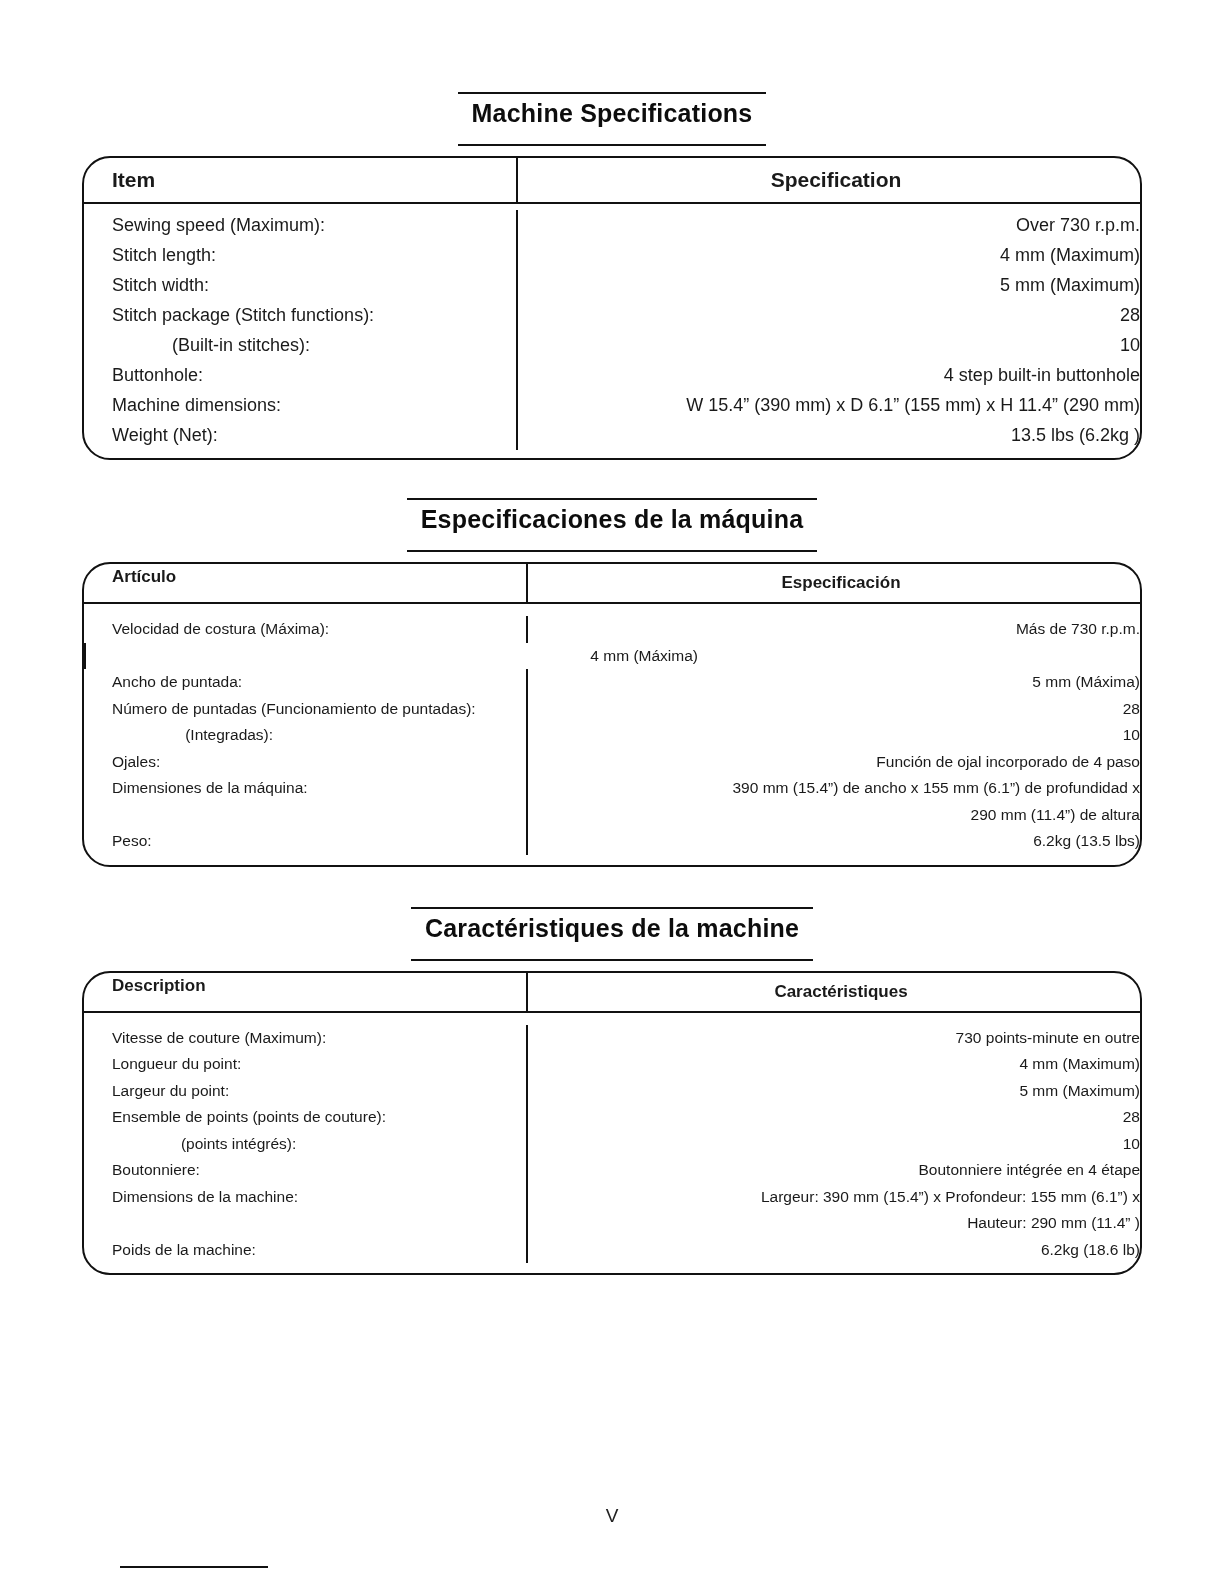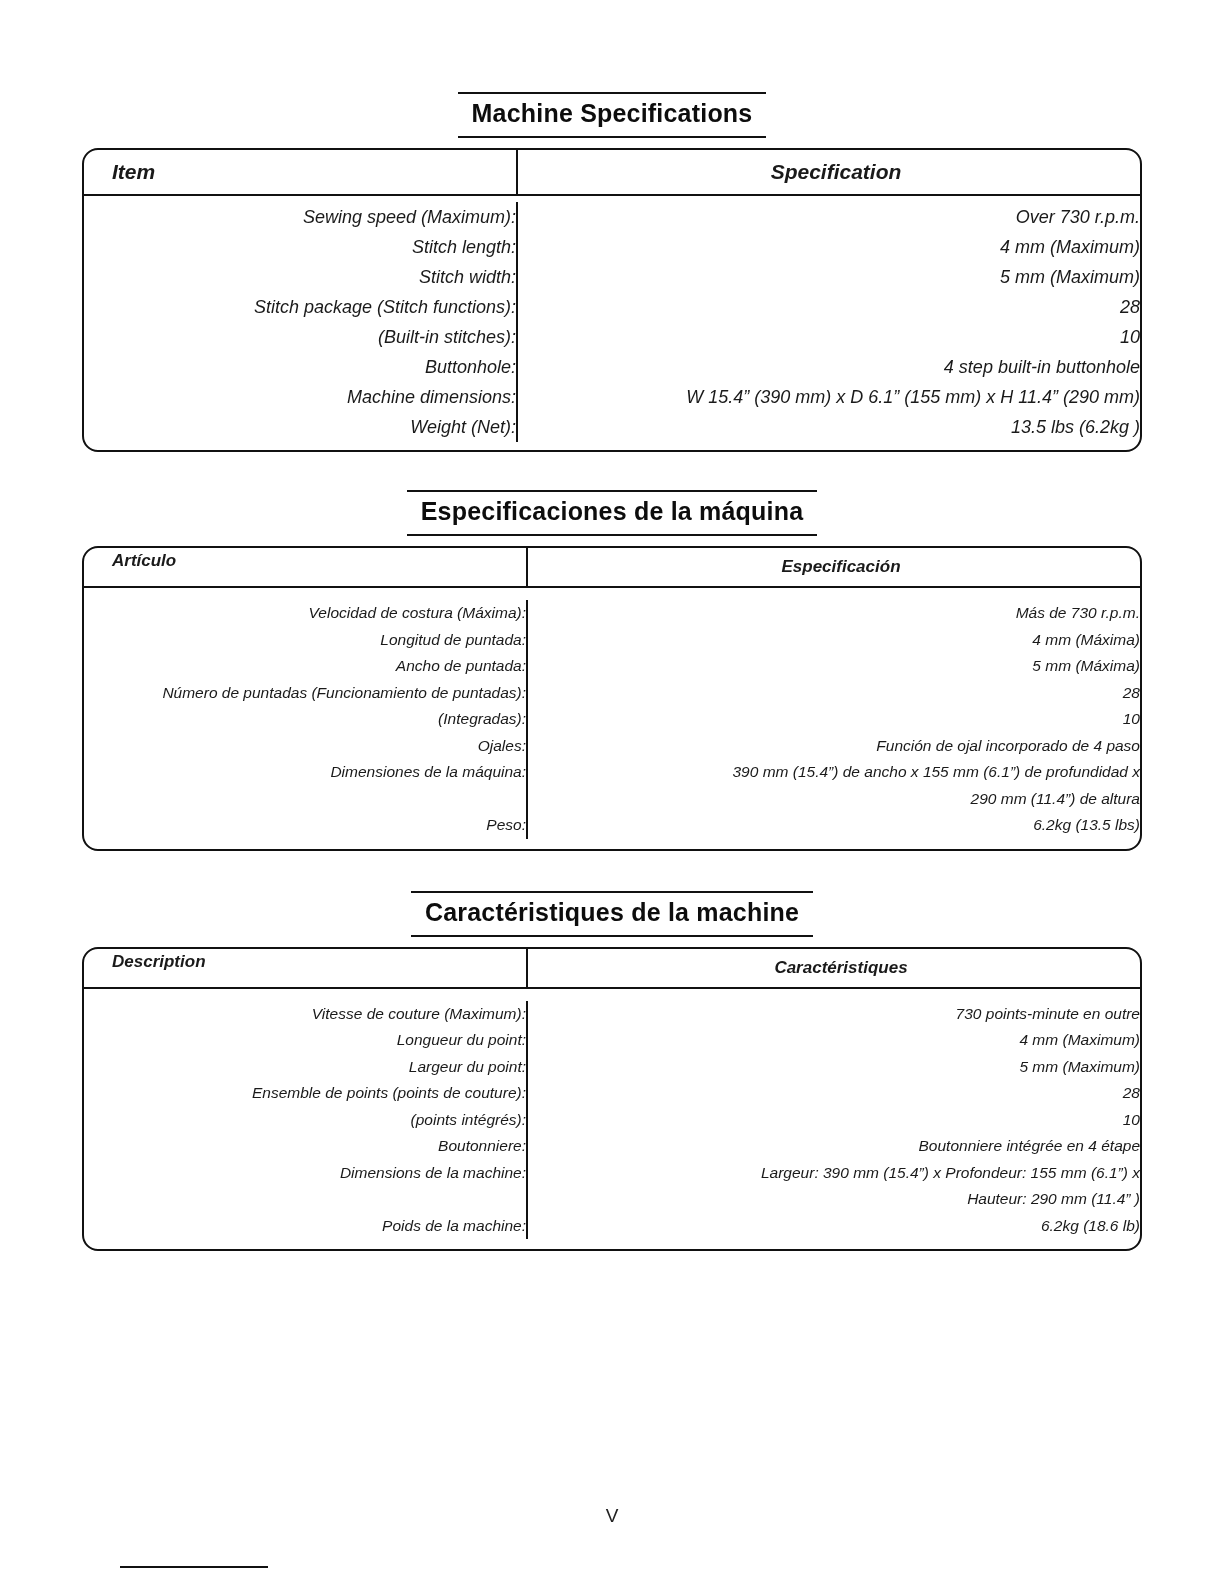--- a/index.html
+++ b/index.html
@@ -32,31 +32,30 @@
     padding-bottom: 6px;
   }
   .heading-wrap {
     display: flex;
     justify-content: center;
   }
   .heading-inner {
     display: inline-block;
     border-top: 2px solid #111;
     border-bottom: 2px solid #111;
-    padding: 5px 14px 2px 14px;
+    padding: 5px 14px 10px 14px;
   }
 
   
   .spec-table {
     border: 2px solid #111;
-    border-radius: 16px;
+    border-radius: 28px;
     margin: 0 auto;
     box-sizing: border-box;
     overflow: hidden;
-    font-style: italic;
   }
   .spec-table .thead {
     display: flex;
     border-bottom: 2px solid #111;
   }
   .spec-table .th {
     font-weight: bold;
     box-sizing: border-box;
   }
   .spec-table .th.col-item {
@@ -72,21 +71,20 @@
   }
   .spec-table .tr {
     display: flex;
   }
   .spec-table .td {
     box-sizing: border-box;
     white-space: pre;
   }
   .spec-table .td.col-item {
     padding-left: 28px;
-    text-align: right;
   }
   .spec-table .td.col-spec {
     padding-left: 14px;
     border-left: 2px solid #111;
     text-align: right;
   }
 
   
   #table-en {
     width: 1060px;
@@ -198,21 +196,20 @@
     <div class="thead">
       <div class="th col-item">Artículo</div>
       <div class="th col-spec">Especificación</div>
     </div>
     <div class="tbody">
       <div class="tr">
         <div class="td col-item">Velocidad de costura (Máxima):</div>
         <div class="td col-spec">Más de 730 r.p.m.</div>
       </div>
       <div class="tr">
-        <div class="td col-item">Longitud de puntada:</div>
         <div class="td col-spec">4 mm (Máxima)</div>
       </div>
       <div class="tr">
         <div class="td col-item">Ancho de puntada:</div>
         <div class="td col-spec">5 mm (Máxima)</div>
       </div>
       <div class="tr">
         <div class="td col-item">Número de puntadas (Funcionamiento de puntadas):</div>
         <div class="td col-spec">28</div>
       </div>

